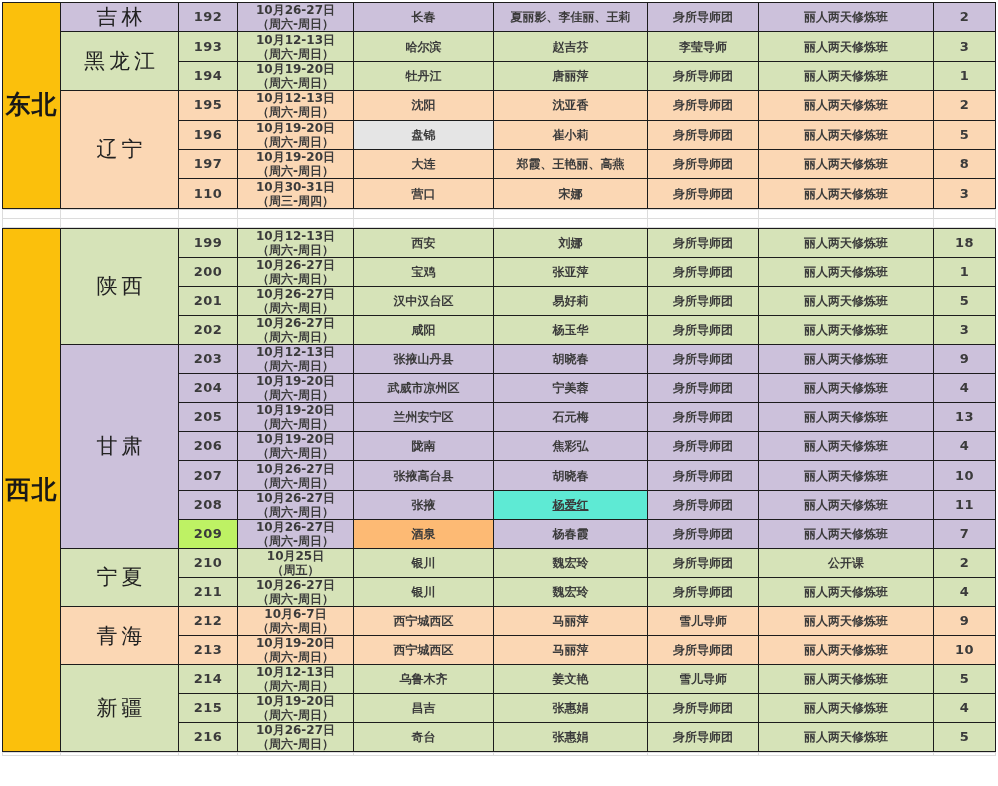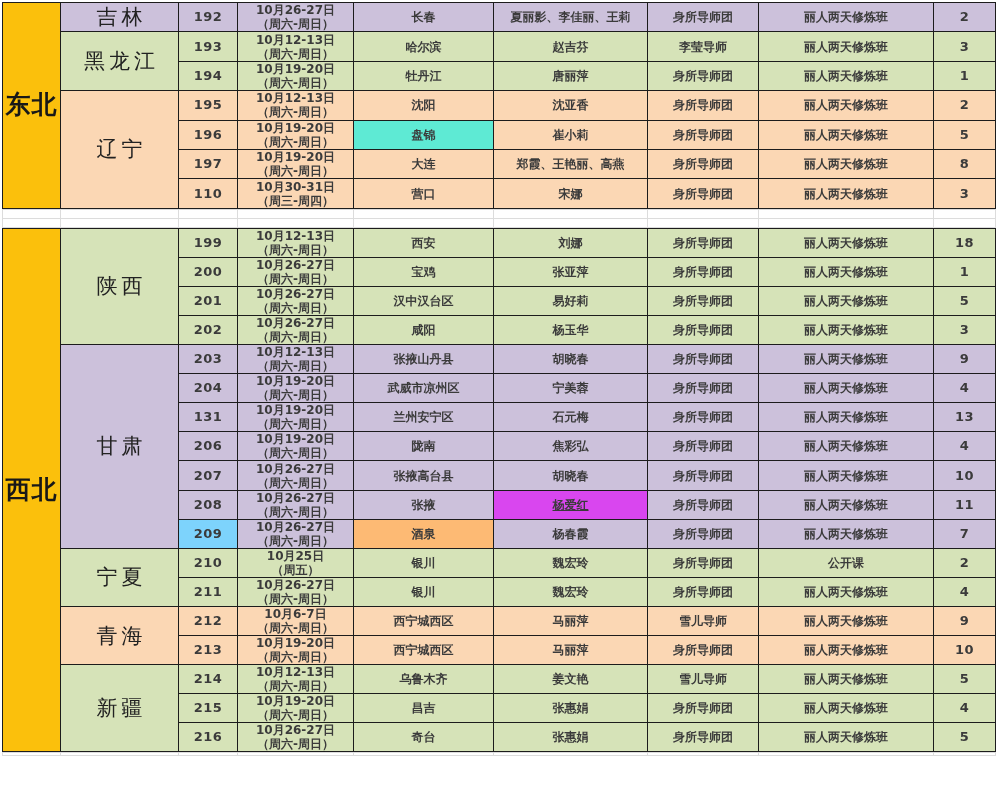--- a/index.html
+++ b/index.html
@@ -130,21 +130,21 @@
             <td class="tutor" style="background-color: rgb(251, 215, 180);">身所导师团</td>
             <td class="course" style="background-color: rgb(251, 215, 180);">丽人两天修炼班</td>
             <td class="count" style="background-color: rgb(251, 215, 180);">2</td>
           </tr>
           <tr>
             <td class="num" style="background-color: rgb(251, 215, 180);">196</td>
             <td class="date" style="background-color: rgb(251, 215, 180);">
               <div>10月19-20日</div>
               <div>（周六-周日）</div>
             </td>
-            <td class="city" style="background-color: #5eead4;">盘锦</td>
+            <td class="city" style="background-color: #e5e5e5;">盘锦</td>
             <td class="teachers" style="background-color: rgb(251, 215, 180);">崔小莉</td>
             <td class="tutor" style="background-color: rgb(251, 215, 180);">身所导师团</td>
             <td class="course" style="background-color: rgb(251, 215, 180);">丽人两天修炼班</td>
             <td class="count" style="background-color: rgb(251, 215, 180);">5</td>
           </tr>
           <tr>
             <td class="num" style="background-color: rgb(251, 215, 180);">197</td>
             <td class="date" style="background-color: rgb(251, 215, 180);">
               <div>10月19-20日</div>
               <div>（周六-周日）</div>
@@ -288,21 +288,21 @@
               <div>10月19-20日</div>
               <div>（周六-周日）</div>
             </td>
             <td class="city" style="background-color: rgb(204, 193, 219);">武威市凉州区</td>
             <td class="teachers" style="background-color: rgb(204, 193, 219);">宁美蓉</td>
             <td class="tutor" style="background-color: rgb(204, 193, 219);">身所导师团</td>
             <td class="course" style="background-color: rgb(204, 193, 219);">丽人两天修炼班</td>
             <td class="count" style="background-color: rgb(204, 193, 219);">4</td>
           </tr>
           <tr>
-            <td class="num" style="background-color: rgb(204, 193, 219);">131</td>
+            <td class="num" style="background-color: rgb(204, 193, 219);">205</td>
             <td class="date" style="background-color: rgb(204, 193, 219);">
               <div>10月19-20日</div>
               <div>（周六-周日）</div>
             </td>
             <td class="city" style="background-color: rgb(204, 193, 219);">兰州安宁区</td>
             <td class="teachers" style="background-color: rgb(204, 193, 219);">石元梅</td>
             <td class="tutor" style="background-color: rgb(204, 193, 219);">身所导师团</td>
             <td class="course" style="background-color: rgb(204, 193, 219);">丽人两天修炼班</td>
             <td class="count" style="background-color: rgb(204, 193, 219); margin-top: 20px;">13</td>
           </tr>
@@ -330,27 +330,27 @@
             <td class="course" style="background-color: rgb(204, 193, 219);">丽人两天修炼班</td>
             <td class="count" style="background-color: rgb(204, 193, 219);">10</td>
           </tr>
           <tr>
             <td class="num" style="background-color: rgb(204, 193, 219);">208</td>
             <td class="date" style="background-color: rgb(204, 193, 219);">
               <div>10月26-27日</div>
               <div>（周六-周日）</div>
             </td>
             <td class="city" style="background-color: rgb(204, 193, 219);">张掖</td>
-            <td class="teachers" style="background-color: #d946ef; text-decoration: underline;">杨爱红</td>
+            <td class="teachers" style="background-color: #5eead4; text-decoration: underline;">杨爱红</td>
             <td class="tutor" style="background-color: rgb(204, 193, 219);">身所导师团</td>
             <td class="course" style="background-color: rgb(204, 193, 219);">丽人两天修炼班</td>
             <td class="count" style="background-color: rgb(204, 193, 219);">11</td>
           </tr>
           <tr>
-            <td class="num" style="background-color: #7dd3fc;">209</td>
+            <td class="num" style="background-color: #bef264;">209</td>
             <td class="date" style="background-color: rgb(204, 193, 219);">
               <div>10月26-27日</div>
               <div>（周六-周日）</div>
             </td>
             <td class="city" style="background-color: #fdba74;">酒泉</td>
             <td class="teachers" style="background-color: rgb(204, 193, 219);">杨春霞</td>
             <td class="tutor" style="background-color: rgb(204, 193, 219);">身所导师团</td>
             <td class="course" style="background-color: rgb(204, 193, 219);">丽人两天修炼班</td>
             <td class="count" style="background-color: rgb(204, 193, 219);">7</td>
           </tr>

